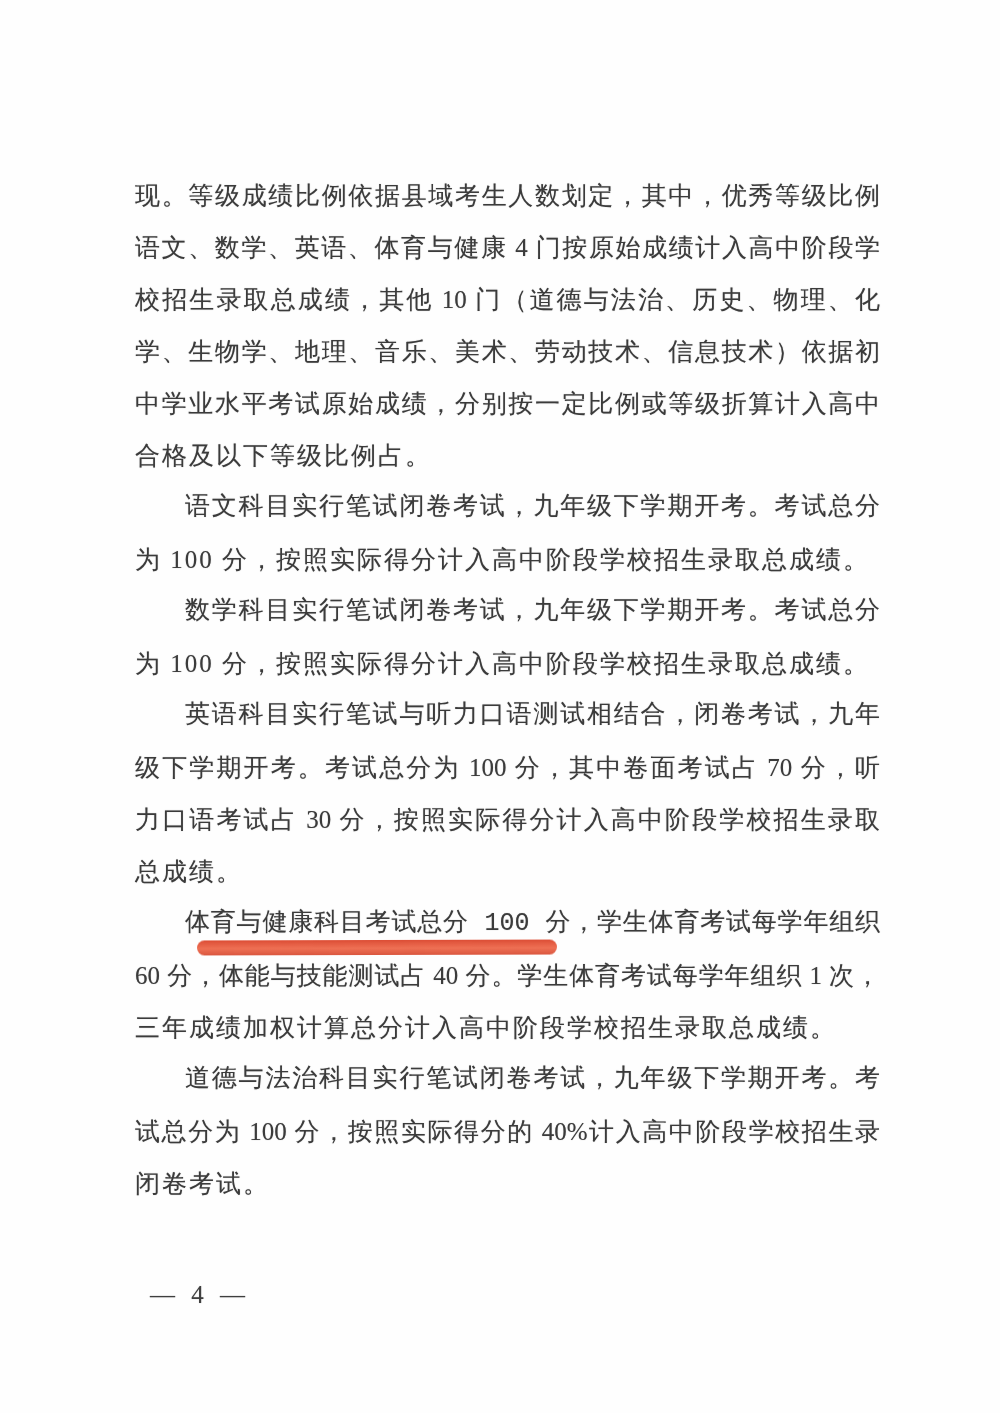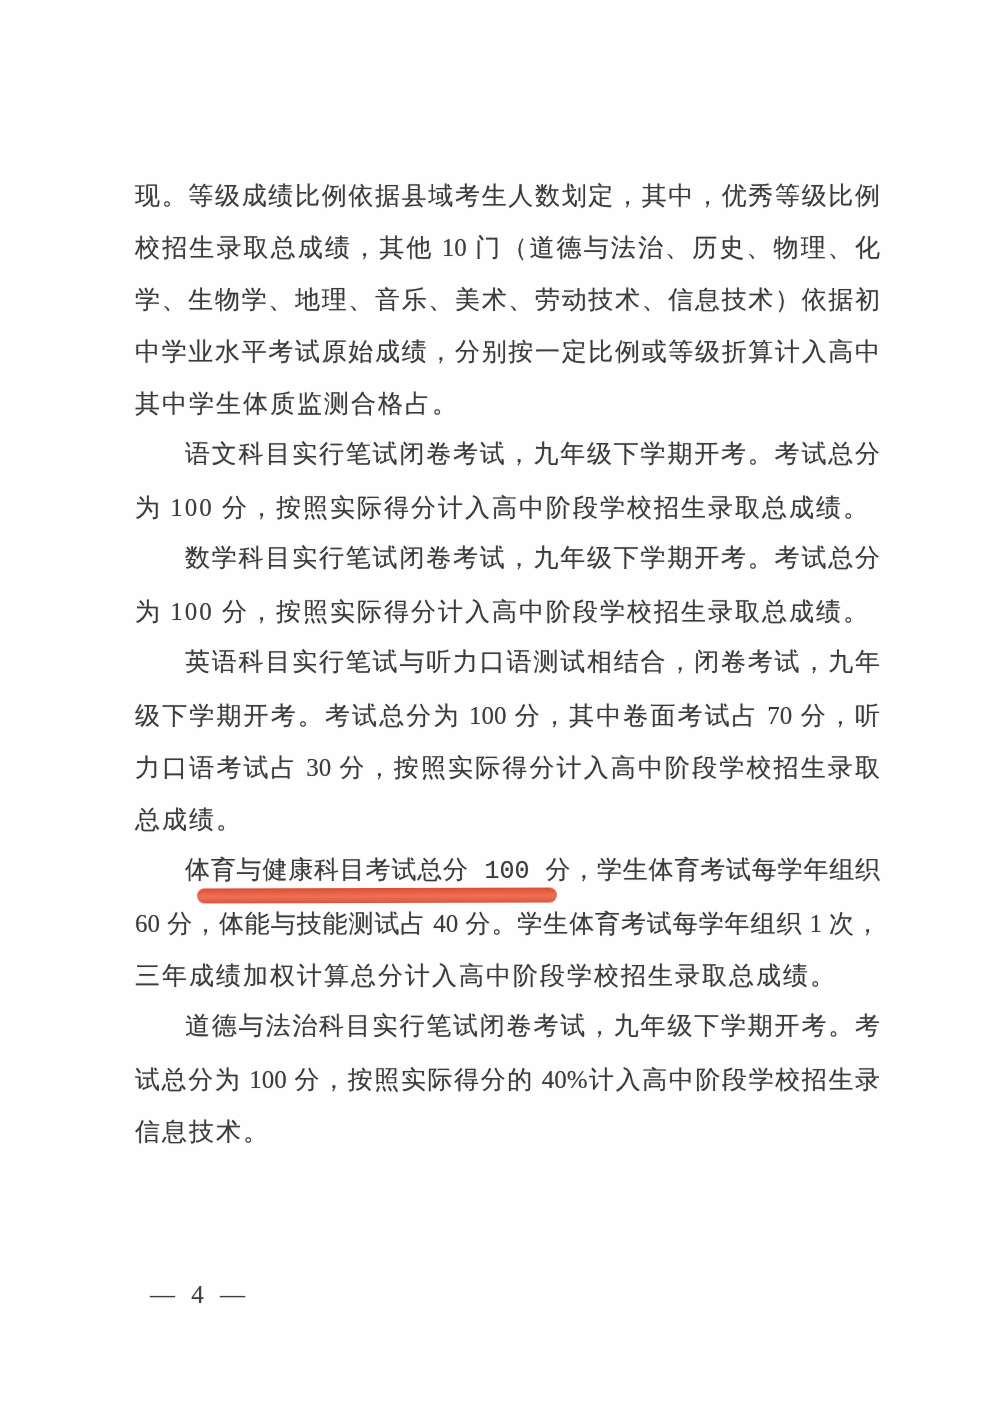--- a/index.html
+++ b/index.html
@@ -38,33 +38,34 @@
     font-size:25px; letter-spacing:5px; color:#3f3f3f;
     text-shadow:0 0 1px rgba(70,70,70,0.4);
   }
 </style>
 </head>
 <body>
 
 <div class="page">
   <div class="text-block" id="text-block">
       <div class="line stretch"><span>现。等级成绩比例依据县域考生人数划定，其中，优秀等级比例</span></div>
+      <div class="line stretch"><span>语文、数学、英语、体育与健康 4 门按原始成绩计入高中阶段学</span></div>
       <div class="line stretch"><span>校招生录取总成绩，其他 10 门（道德与法治、历史、物理、化</span></div>
       <div class="line stretch"><span>学、生物学、地理、音乐、美术、劳动技术、信息技术）依据初</span></div>
       <div class="line stretch"><span>中学业水平考试原始成绩，分别按一定比例或等级折算计入高中</span></div>
-      <div class="line"><span>其中学生体质监测合格占。</span></div>
+      <div class="line"><span>合格及以下等级比例占。</span></div>
       <div class="line indent stretch"><span>语文科目实行笔试闭卷考试，九年级下学期开考。考试总分</span></div>
       <div class="line"><span>为 100 分，按照实际得分计入高中阶段学校招生录取总成绩。</span></div>
       <div class="line indent stretch"><span>数学科目实行笔试闭卷考试，九年级下学期开考。考试总分</span></div>
       <div class="line"><span>为 100 分，按照实际得分计入高中阶段学校招生录取总成绩。</span></div>
       <div class="line indent stretch"><span>英语科目实行笔试与听力口语测试相结合，闭卷考试，九年</span></div>
       <div class="line stretch"><span>级下学期开考。考试总分为 100 分，其中卷面考试占 70 分，听</span></div>
       <div class="line stretch"><span>力口语考试占 30 分，按照实际得分计入高中阶段学校招生录取</span></div>
       <div class="line"><span>总成绩。</span></div>
       <div class="line indent stretch"><span>体育与健康科目考试总分 100 分，学生体育考试每学年组织</span><div class="red-underline"></div></div>
       <div class="line stretch"><span>60 分，体能与技能测试占 40 分。学生体育考试每学年组织 1 次，</span></div>
       <div class="line"><span>三年成绩加权计算总分计入高中阶段学校招生录取总成绩。</span></div>
       <div class="line indent stretch"><span>道德与法治科目实行笔试闭卷考试，九年级下学期开考。考</span></div>
       <div class="line stretch"><span>试总分为 100 分，按照实际得分的 40%计入高中阶段学校招生录</span></div>
-      <div class="line"><span>信息技术。</span></div>
+      <div class="line"><span>闭卷考试。</span></div>
     </div>
   <div class="page-number">— 4 —</div>
 </div>
 
 </body></html>

